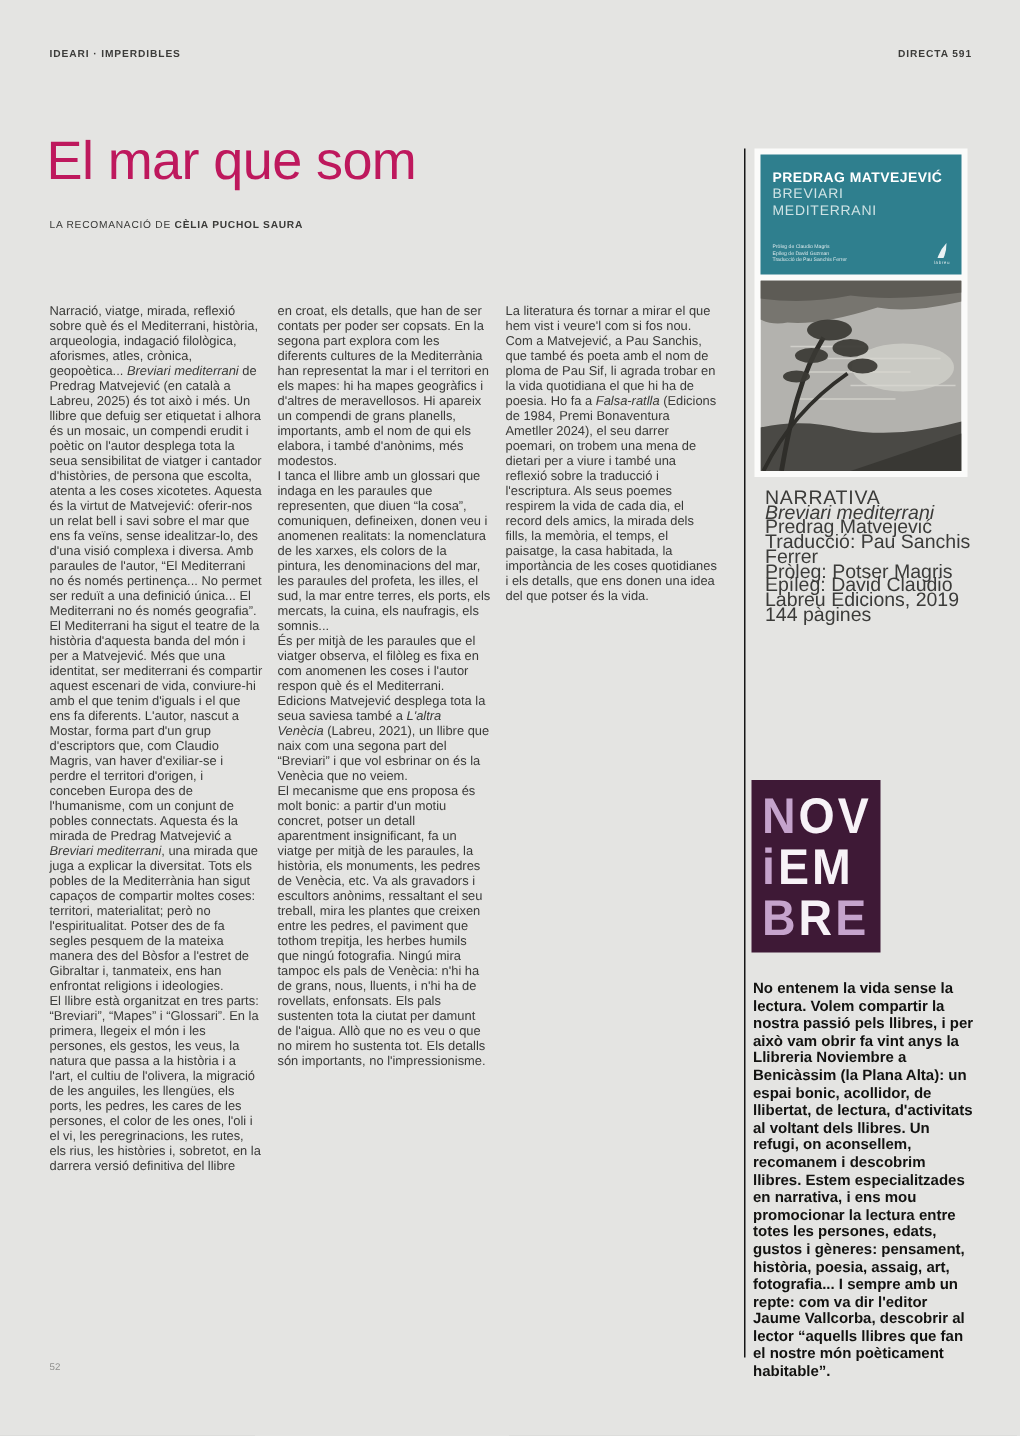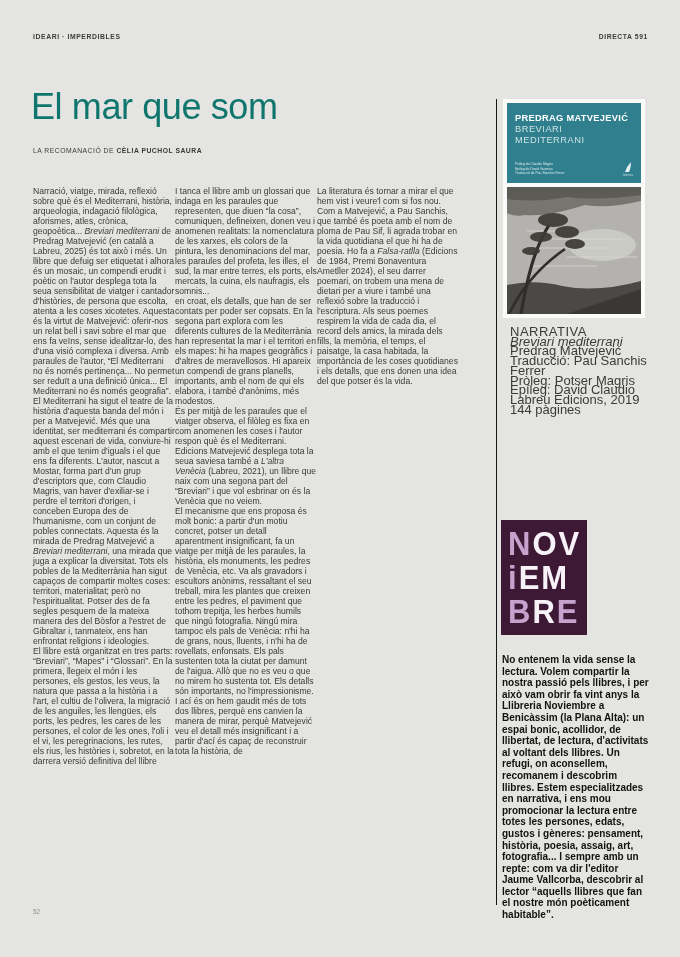--- a/index.html
+++ b/index.html
@@ -5,26 +5,26 @@
   html,body{margin:0;padding:0;}
   body{font-family:"Liberation Sans", sans-serif; background:#c9c9c7;}
   .page{position:relative; width:680px; height:957px; background:#e4e4e2; overflow:hidden; margin:0 auto;}
 
   
   .hdr{position:absolute; top:33px; left:33px; width:615px; display:flex; justify-content:space-between;
        font-size:6.8px; letter-spacing:0.6px; color:#3c3c3a; font-weight:700;}
 
   
   .title{position:absolute; top:86px; left:31px; margin:0; font-size:36px; font-weight:400;
-         letter-spacing:-0.4px; color:#0f766e;}
+         letter-spacing:-0.4px; color:#be185d;}
   .kicker{position:absolute; top:147px; left:33px; font-size:6.8px; letter-spacing:0.5px; color:#3a3a38;}
   .kicker strong{font-weight:700;}
 
   
-  .cols{position:absolute; top:186px; left:33px; width:447px; display:flex; gap:0;}
+  .cols{position:absolute; top:202px; left:33px; width:447px; display:flex; gap:10px;}
   .col{width:142px; font-size:8.6px; line-height:10px; color:#3a3a38;}
   .col p{margin:0;}
   .col .it{font-style:italic;}
 
   
   .vrule{position:absolute; left:496px; top:99px; width:1px; height:806px; background:#161616;}
 
   
   .cover{position:absolute; left:503px; top:99px; width:142px; background:#fbfbfa; padding:4px; box-sizing:border-box;}
   .cover-teal{position:relative; width:134px; height:80px; background:#2f7f8e; box-sizing:border-box; padding:10px 8px 0 8px;}
@@ -67,25 +67,24 @@
     <strong>CÈLIA PUCHOL SAURA</strong>
   </div>
 
   <div class="cols">
       <div class="col">
         <p><span>Narració, viatge, mirada, reflexió sobre què és el Mediterrani, història, arqueologia, indagació filològica, aforismes, atles, crònica, geopoètica... </span><span class="it">Breviari mediterrani</span><span> de Predrag Matvejević (en català a Labreu, 2025) és tot això i més. Un llibre que defuig ser etiquetat i alhora és un mosaic, un compendi erudit i poètic on l'autor desplega tota la seua sensibilitat de viatger i cantador d'històries, de persona que escolta, atenta a les coses xicotetes. Aquesta és la virtut de Matvejević: oferir-nos un relat bell i savi sobre el mar que ens fa veïns, sense idealitzar-lo, des d'una visió complexa i diversa. Amb paraules de l'autor, “El Mediterrani no és només pertinença... No permet ser reduït a una definició única... El Mediterrani no és només geografia”.</span></p>
         <p><span>El Mediterrani ha sigut el teatre de la història d'aquesta banda del món i per a Matvejević. Més que una identitat, ser mediterrani és compartir aquest escenari de vida, conviure-hi amb el que tenim d'iguals i el que ens fa diferents. L'autor, nascut a Mostar, forma part d'un grup d'escriptors que, com Claudio Magris, van haver d'exiliar-se i perdre el territori d'origen, i conceben Europa des de l'humanisme, com un conjunt de pobles connectats. Aquesta és la mirada de Predrag Matvejević a </span><span class="it">Breviari mediterrani</span><span>, una mirada que juga a explicar la diversitat. Tots els pobles de la Mediterrània han sigut capaços de compartir moltes coses: territori, materialitat; però no l'espiritualitat. Potser des de fa segles pesquem de la mateixa manera des del Bòsfor a l'estret de Gibraltar i, tanmateix, ens han enfrontat religions i ideologies.</span></p>
         <p><span>El llibre està organitzat en tres parts: “Breviari”, “Mapes” i “Glossari”. En la primera, llegeix el món i les persones, els gestos, les veus, la natura que passa a la història i a l'art, el cultiu de l'olivera, la migració de les anguiles, les llengües, els ports, les pedres, les cares de les persones, el color de les ones, l'oli i el vi, les peregrinacions, les rutes, els rius, les històries i, sobretot, en la darrera versió definitiva del llibre</span></p>
       </div>
       <div class="col">
+        <p><span>en croat, els detalls, que han de ser contats per poder ser copsats. En la segona part explora com les diferents cultures de la Mediterrània han representat la mar i el territori en els mapes: hi ha mapes geogràfics i d'altres de meravellosos. Hi apareix un compendi de grans planells, importants, amb el nom de qui els elabora, i també d'anònims, més modestos.</span></p>
         <p><span>I tanca el llibre amb un glossari que indaga en les paraules que representen, que diuen “la cosa”, comuniquen, defineixen, donen veu i anomenen realitats: la nomenclatura de les xarxes, els colors de la pintura, les denominacions del mar, les paraules del profeta, les illes, el sud, la mar entre terres, els ports, els mercats, la cuina, els naufragis, els somnis...</span></p>
-        <p><span>en croat, els detalls, que han de ser contats per poder ser copsats. En la segona part explora com les diferents cultures de la Mediterrània han representat la mar i el territori en els mapes: hi ha mapes geogràfics i d'altres de meravellosos. Hi apareix un compendi de grans planells, importants, amb el nom de qui els elabora, i també d'anònims, més modestos.</span></p>
         <p><span>És per mitjà de les paraules que el viatger observa, el filòleg es fixa en com anomenen les coses i l'autor respon què és el Mediterrani. Edicions Matvejević desplega tota la seua saviesa també a </span><span class="it">L'altra Venècia</span><span> (Labreu, 2021), un llibre que naix com una segona part del “Breviari” i que vol esbrinar on és la Venècia que no veiem.</span></p>
         <p><span>El mecanisme que ens proposa és molt bonic: a partir d'un motiu concret, potser un detall aparentment insignificant, fa un viatge per mitjà de les paraules, la història, els monuments, les pedres de Venècia, etc. Va als gravadors i escultors anònims, ressaltant el seu treball, mira les plantes que creixen entre les pedres, el paviment que tothom trepitja, les herbes humils que ningú fotografia. Ningú mira tampoc els pals de Venècia: n'hi ha de grans, nous, lluents, i n'hi ha de rovellats, enfonsats. Els pals sustenten tota la ciutat per damunt de l'aigua. Allò que no es veu o que no mirem ho sustenta tot. Els detalls són importants, no l'impressionisme.</span></p>
-        <p><span>I ací és on hem gaudit més de tots dos llibres, perquè ens canvien la manera de mirar, perquè Matvejević veu el detall més insignificant i a partir d'ací és capaç de reconstruir tota la història, de</span></p>
       </div>
       <div class="col">
         <p><span>La literatura és tornar a mirar el que hem vist i veure'l com si fos nou. Com a Matvejević, a Pau Sanchis, que també és poeta amb el nom de ploma de Pau Sif, li agrada trobar en la vida quotidiana el que hi ha de poesia. Ho fa a </span><span class="it">Falsa-ratlla</span><span> (Edicions de 1984, Premi Bonaventura Ametller 2024), el seu darrer poemari, on trobem una mena de dietari per a viure i també una reflexió sobre la traducció i l'escriptura. Als seus poemes respirem la vida de cada dia, el record dels amics, la mirada dels fills, la memòria, el temps, el paisatge, la casa habitada, la importància de les coses quotidianes i els detalls, que ens donen una idea del que potser és la vida.</span></p>
       </div>
     </div>
 
   <div class="vrule"></div>
 
   <div class="cover">
     <div class="cover-teal" style="background: rgb(47, 127, 142);">

